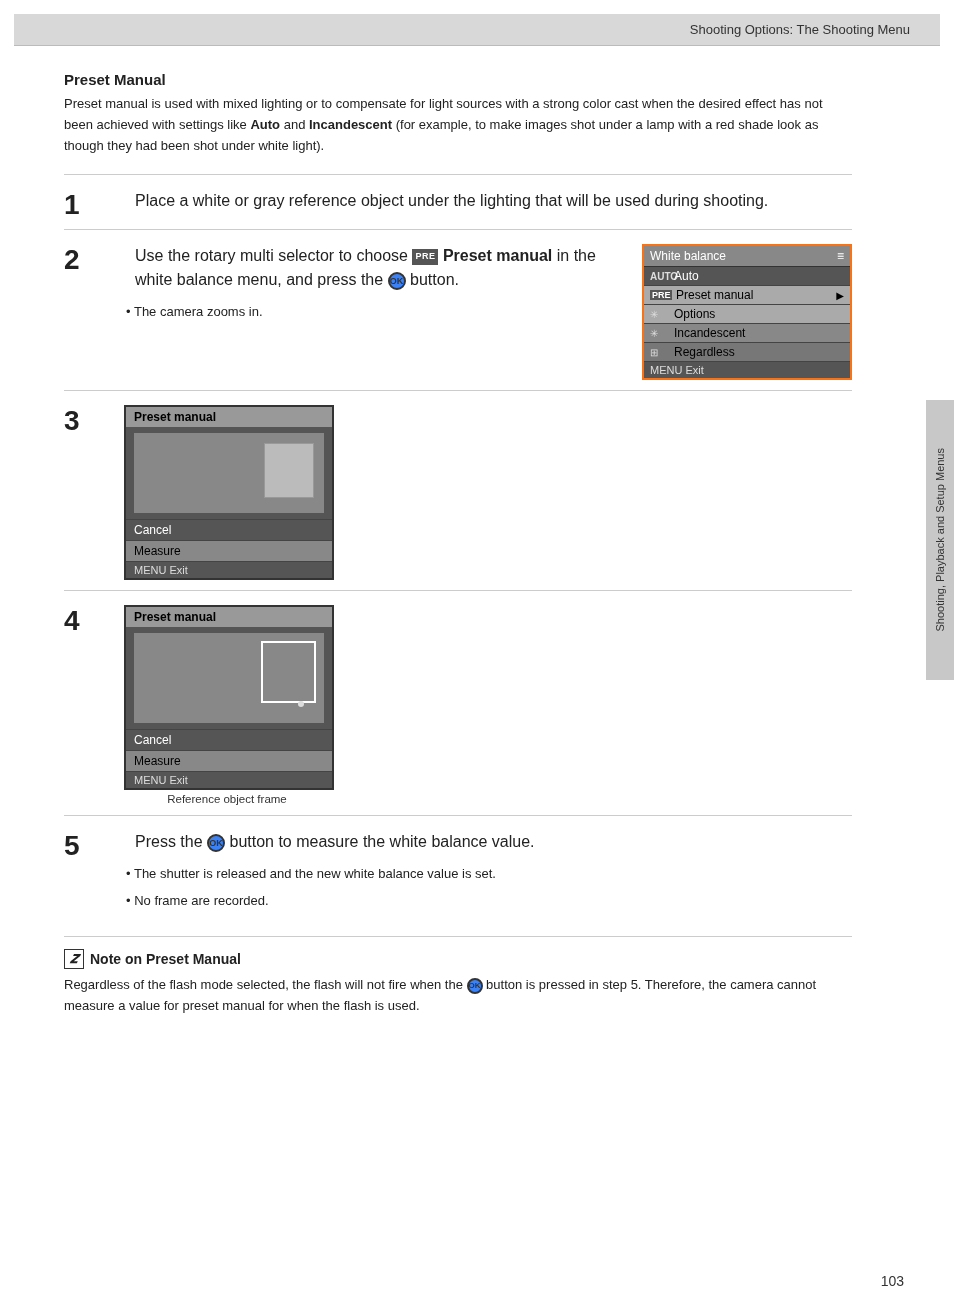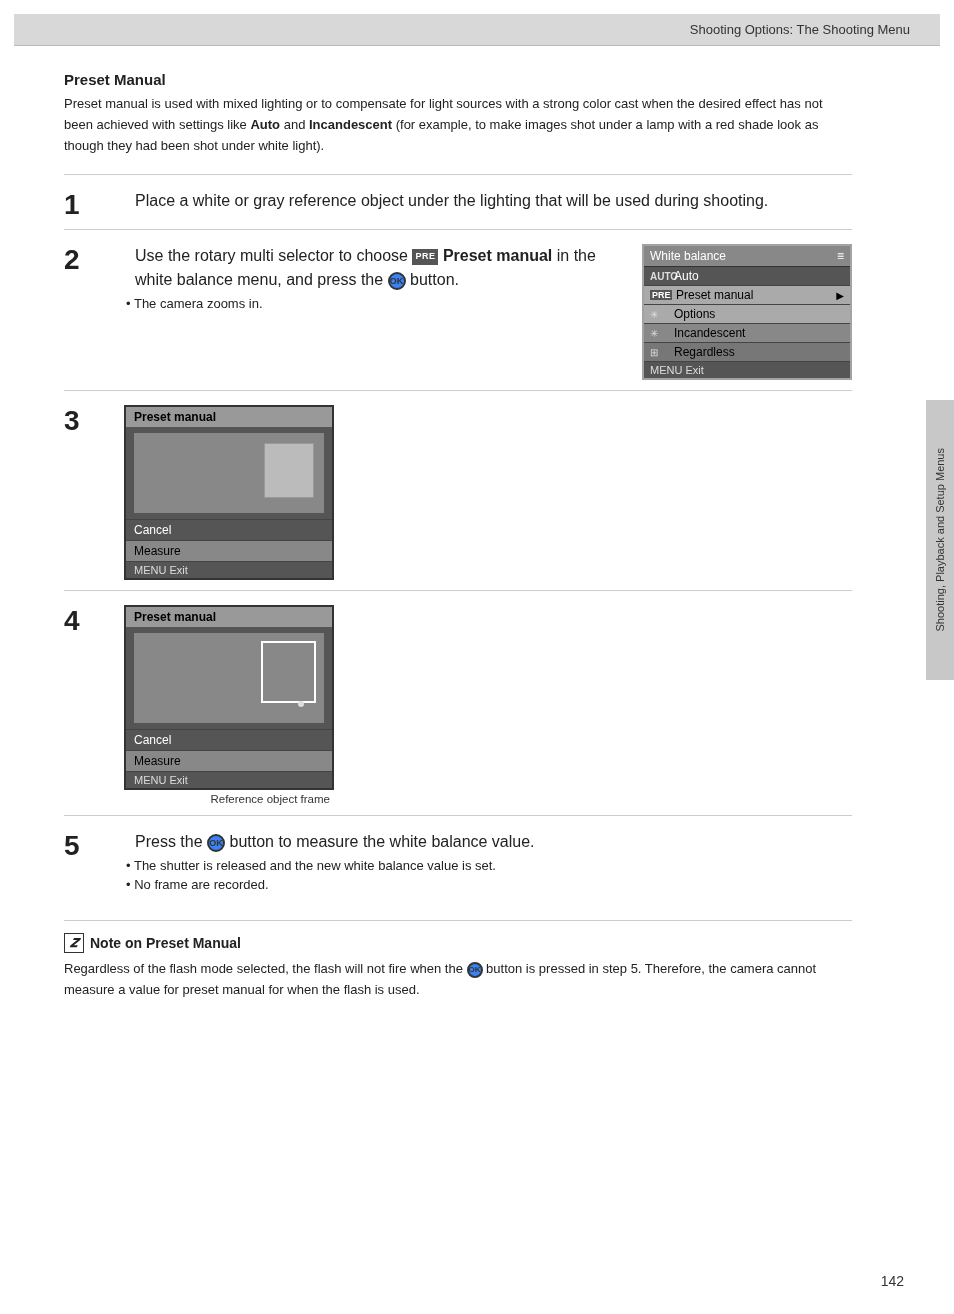--- a/index.html
+++ b/index.html
@@ -97,21 +97,21 @@
 
     .step-main-text {
       font-size: 16px;
       line-height: 1.5;
       color: #222;
       margin-left: 21px;
     }
 
     .bullet {
       margin-left: 12px;
-      margin-top: 4px;
+      margin-top: 12px;
       font-size: 13px;
       color: #222;
     }
     .bullet::before {
       content: "• ";
     }
 
     
     .step-row-with-img {
       display: flex;
@@ -127,21 +127,21 @@
 
     .step-right {
       width: 210px;
       margin-left: 20px;
       flex-shrink: 0;
     }
 
     
     .camera-screen {
       background: #555;
-      border: 2px solid #a3a3a3;
+      border: 2px solid #f97316;
       padding: 0;
       font-size: 12px;
       color: #fff;
       width: 210px;
     }
 
     .screen-title-bar {
       background: #888;
       display: flex;
       justify-content: space-between;
@@ -271,21 +271,21 @@
       right: 20px;
       width: 6px;
       height: 6px;
       border-radius: 50%;
       background: #ddd;
     }
 
     .ref-caption {
       font-size: 11.5px;
       color: #333;
-      text-align: right;
+      text-align: center;
       margin-top: 3px;
       padding-right: 4px;
     }
 
     
     .ok-btn {
       display: inline-block;
       width: 18px;
       height: 18px;
       border-radius: 50%;
@@ -477,15 +477,15 @@
         <span class="note-icon">𝒁</span>
         <span>Note on Preset Manual</span>
       </div>
       <div class="note-text">
         <span>Regardless of the flash mode selected, the flash will not fire when the </span><span class="ok-btn" style="width:16px;height:16px;line-height:12px;font-size:8px;">OK</span><span> button is pressed in step 5. Therefore, the camera cannot measure a value for preset manual for when the flash is used.</span>
       </div>
     </div>
 
   </div>
 
-  <div class="page-number">142</div>
+  <div class="page-number">103</div>
 
 </div>
 
 </body></html>

